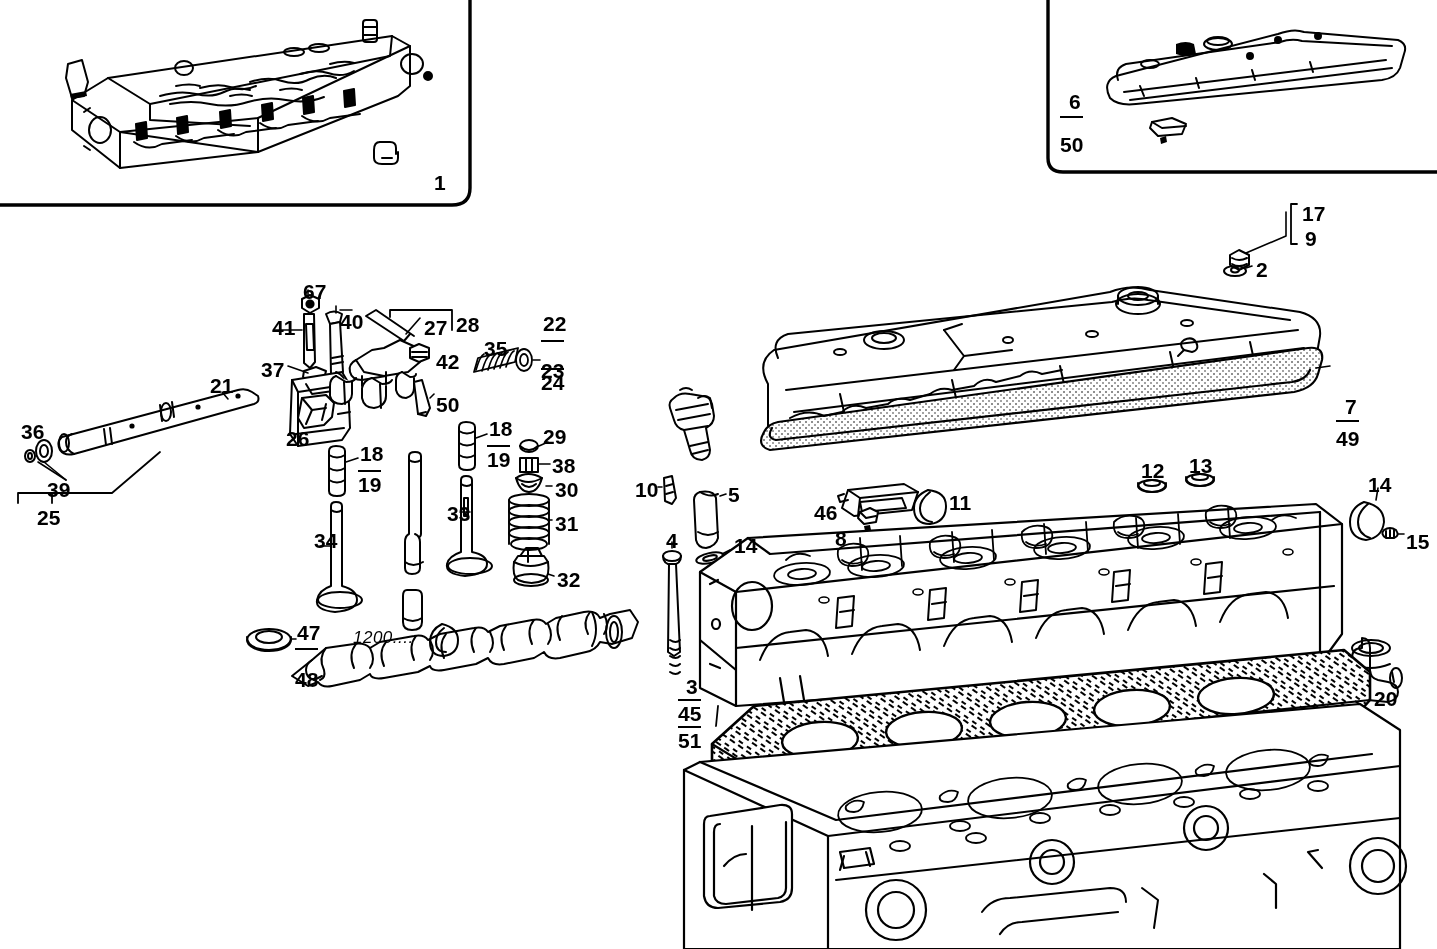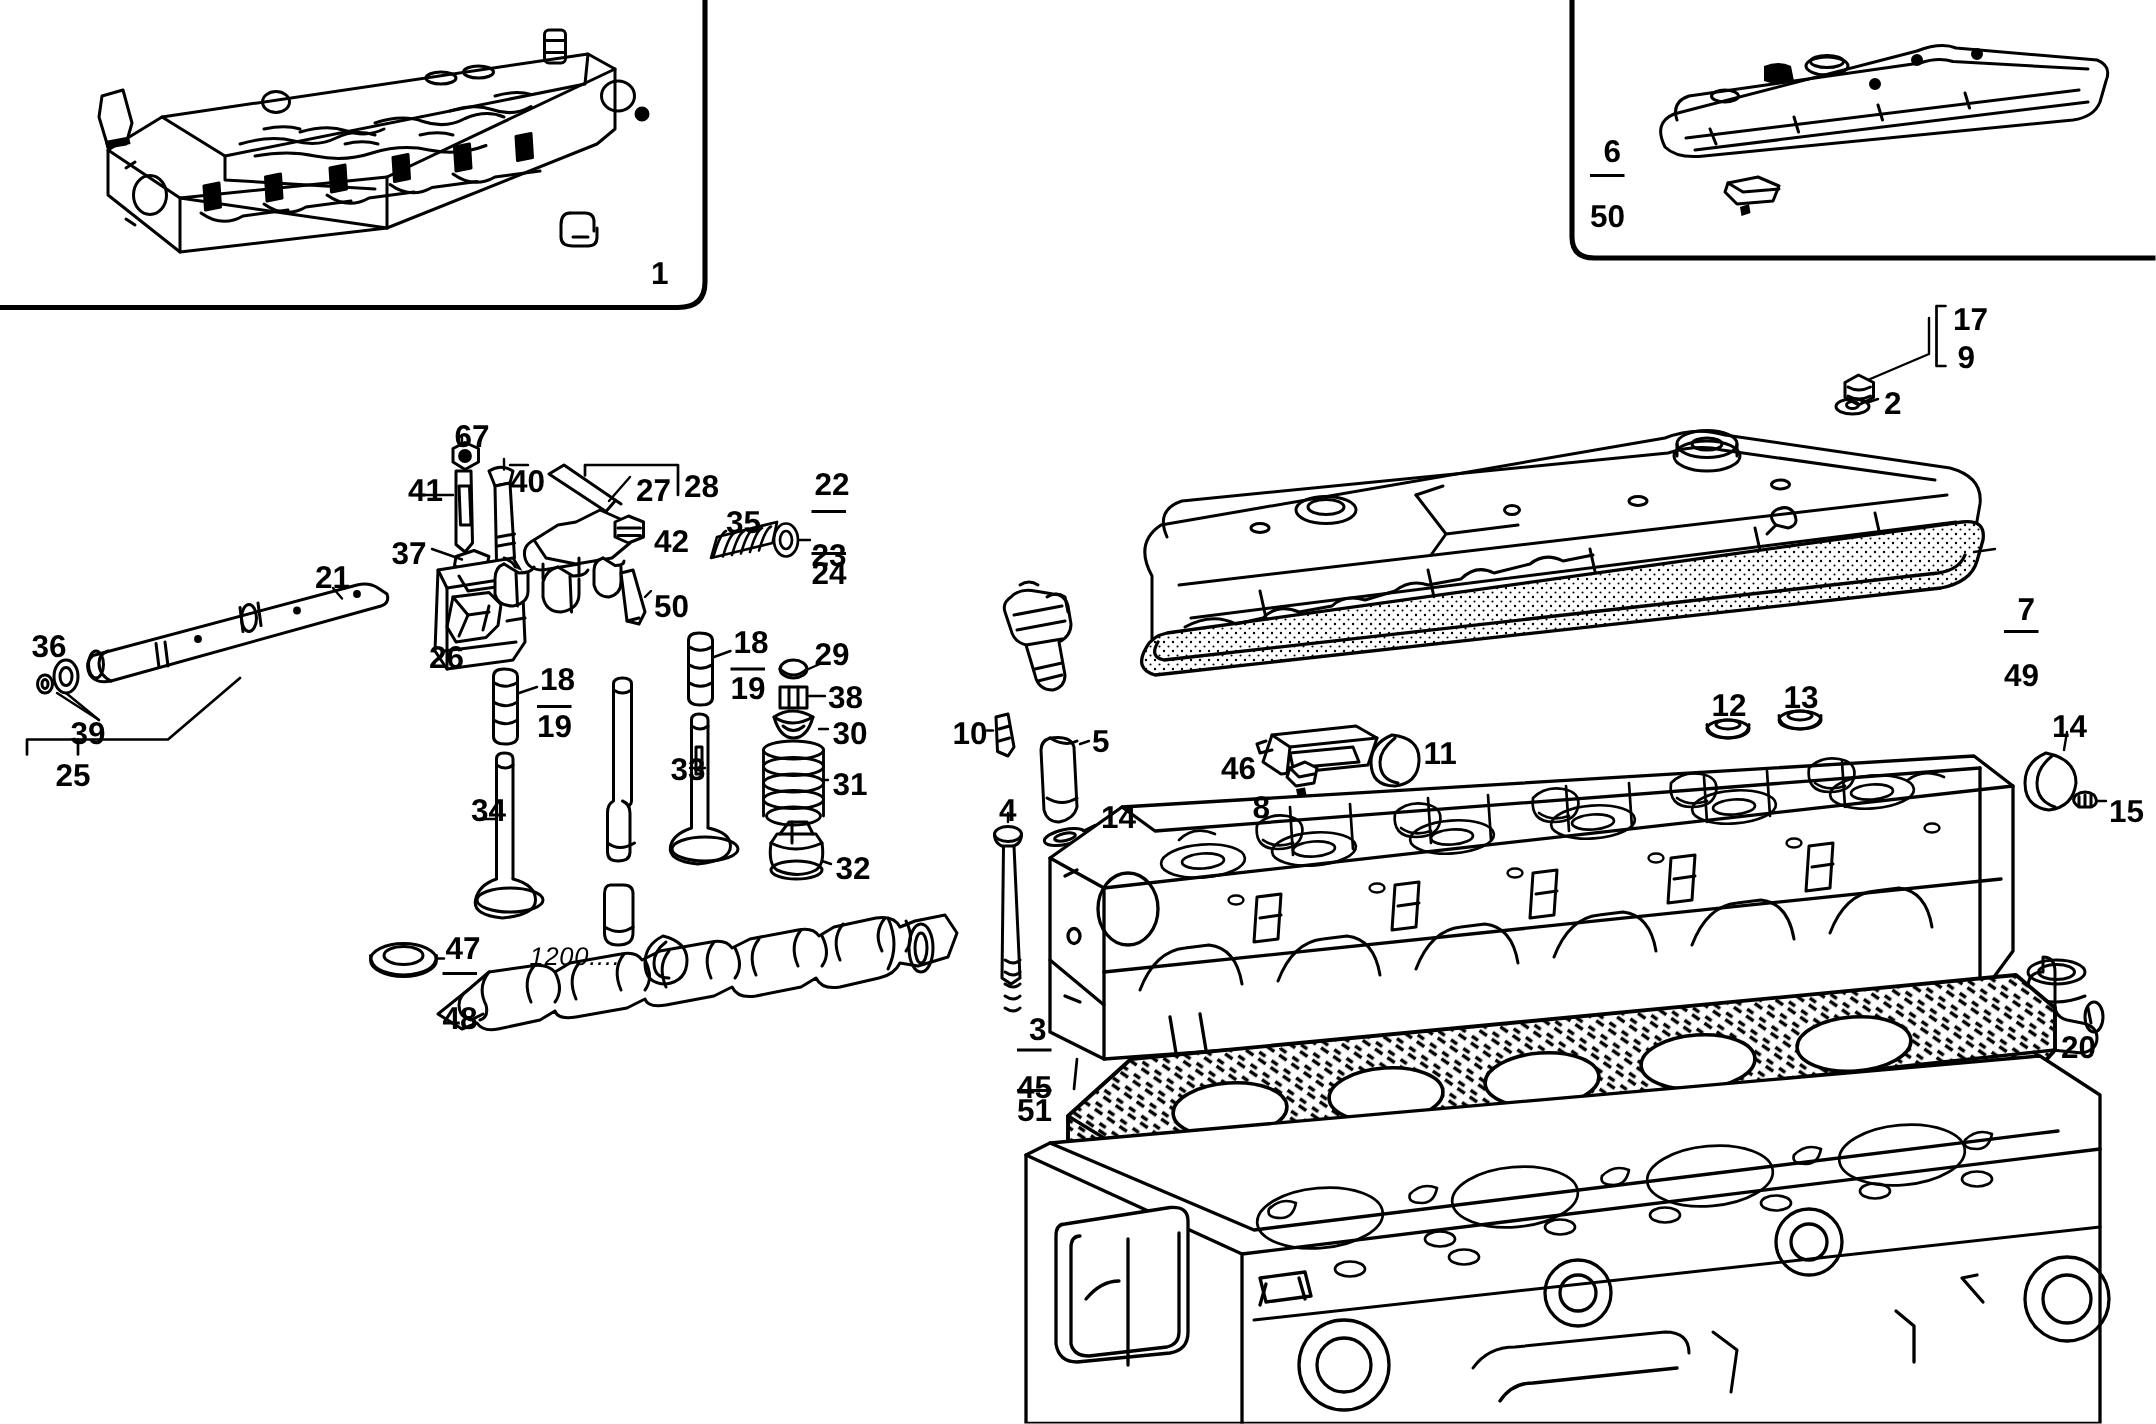--- a/index.html
+++ b/index.html
@@ -590,39 +590,39 @@
     <span class="cal n" style="left:434px;top:172px">1</span>
 
     <span class="cal n" style="left:1069px;top:91px">6</span>
     <span class="cal n" style="left:1060px;top:116px;border-top:2.5px solid #000;padding-top:16px">50</span>
 
     <span class="cal n" style="left:1302px;top:203px">17</span>
     <span class="cal n" style="left:1305px;top:228px">9</span>
     <span class="cal n" style="left:1256px;top:259px">2</span>
 
     <span class="cal n" style="left:1345px;top:396px">7</span>
-    <span class="cal n" style="left:1336px;top:420px;border-top:2.5px solid #000;padding-top:18px">49</span>
+    <span class="cal n" style="left:1336px;top:420px;border-top:2.5px solid #000;padding-top:6px">49</span>
 
     <span class="cal n" style="left:1141px;top:460px">12</span>
     <span class="cal n" style="left:1189px;top:455px">13</span>
     <span class="cal n" style="left:1368px;top:474px">14</span>
     <span class="cal n" style="left:1406px;top:531px">15</span>
     <span class="cal n" style="left:1374px;top:688px">20</span>
 
     <span class="cal n" style="left:814px;top:502px">46</span>
     <span class="cal n" style="left:835px;top:528px">8</span>
     <span class="cal n" style="left:949px;top:492px">11</span>
 
     <span class="cal n" style="left:635px;top:479px">10</span>
     <span class="cal n" style="left:728px;top:484px">5</span>
     <span class="cal n" style="left:734px;top:535px">14</span>
     <span class="cal n" style="left:666px;top:530px">4</span>
 
     <span class="cal n" style="left:686px;top:676px">3</span>
-    <span class="cal n" style="left:678px;top:699px;border-top:2.5px solid #000;padding-top:14px">45</span>
+    <span class="cal n" style="left:678px;top:699px;border-top:2.5px solid #000;padding-top:2px">45</span>
     <span class="cal n" style="left:678px;top:726px;border-top:2.5px solid #000;padding-top:2px">51</span>
 
     <span class="cal n" style="left:303px;top:281px">67</span>
     <span class="cal n" style="left:272px;top:317px">41</span>
     <span class="cal n" style="left:340px;top:311px">40</span>
     <span class="cal n" style="left:261px;top:359px">37</span>
     <span class="cal n" style="left:286px;top:428px">26</span>
     <span class="cal n" style="left:424px;top:317px">27</span>
     <span class="cal n" style="left:456px;top:314px">28</span>
     <span class="cal n" style="left:436px;top:351px">42</span>

